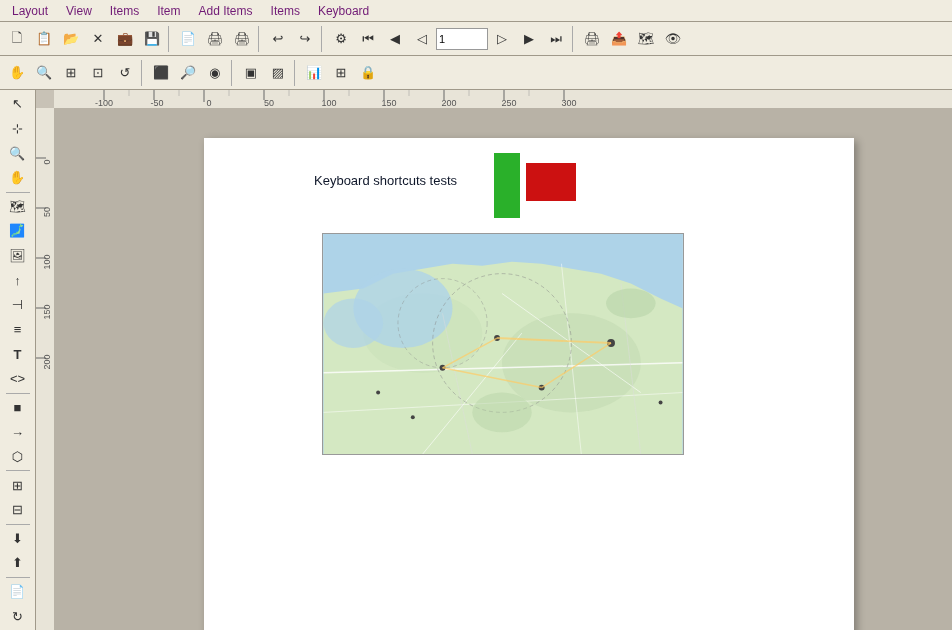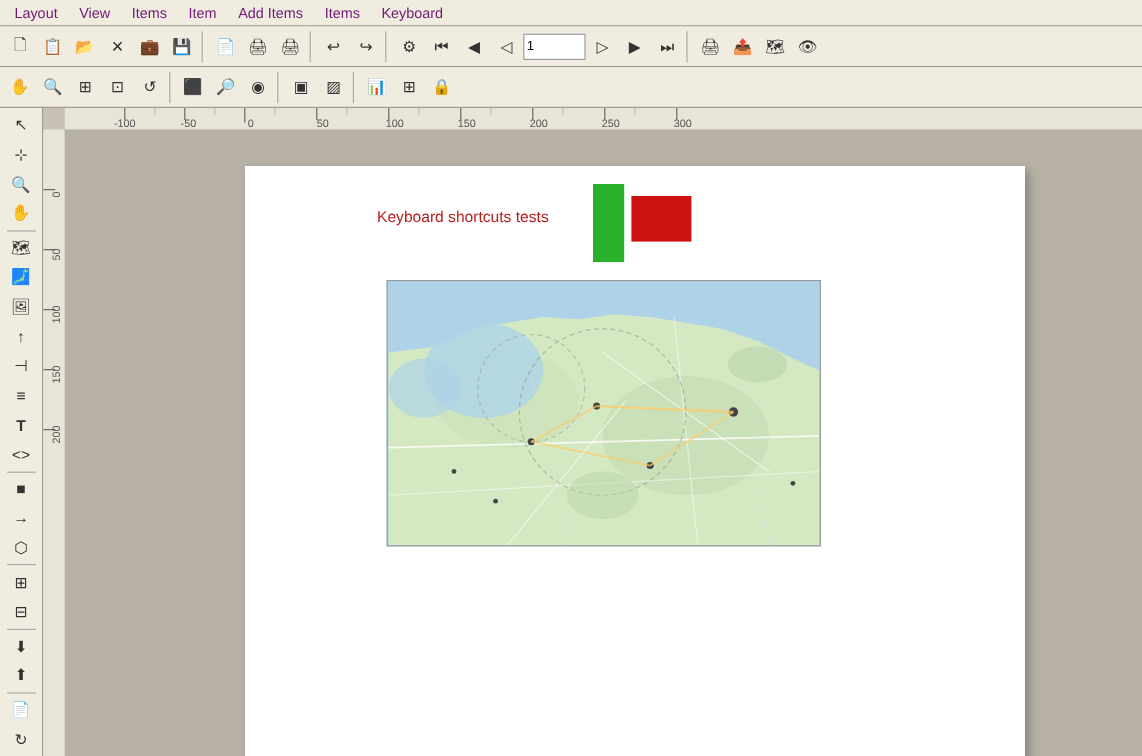--- a/index.html
+++ b/index.html
@@ -136,21 +136,21 @@
       top: 30px;
       box-shadow: 3px 3px 8px rgba(0,0,0,0.3);
     }
 
     
     .paper-text {
       position: absolute;
       left: 110px;
       top: 35px;
       font-size: 13px;
-      color: #b91c1c;
+      color: #0f172a;
     }
     .green-rect {
       position: absolute;
       left: 290px;
       top: 15px;
       width: 26px;
       height: 65px;
       background: #2ab02a;
     }
     .red-rect {

